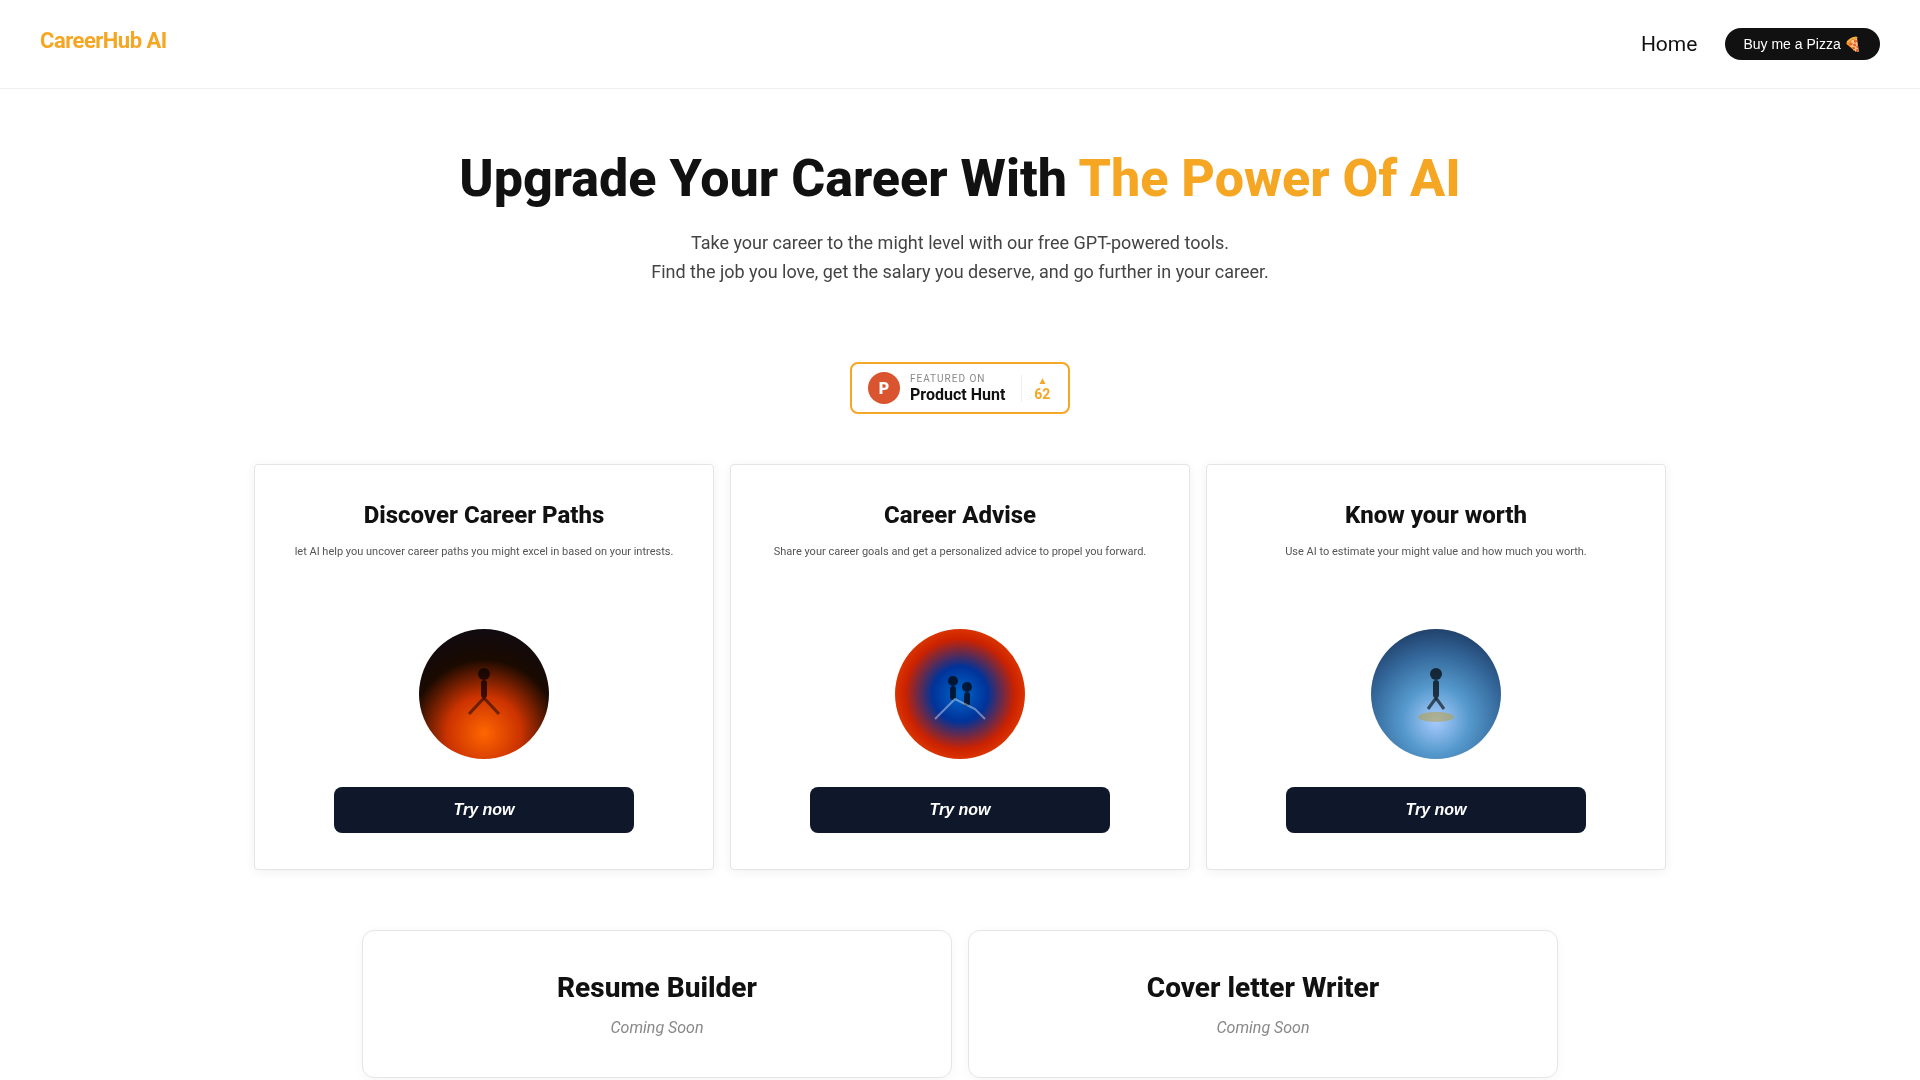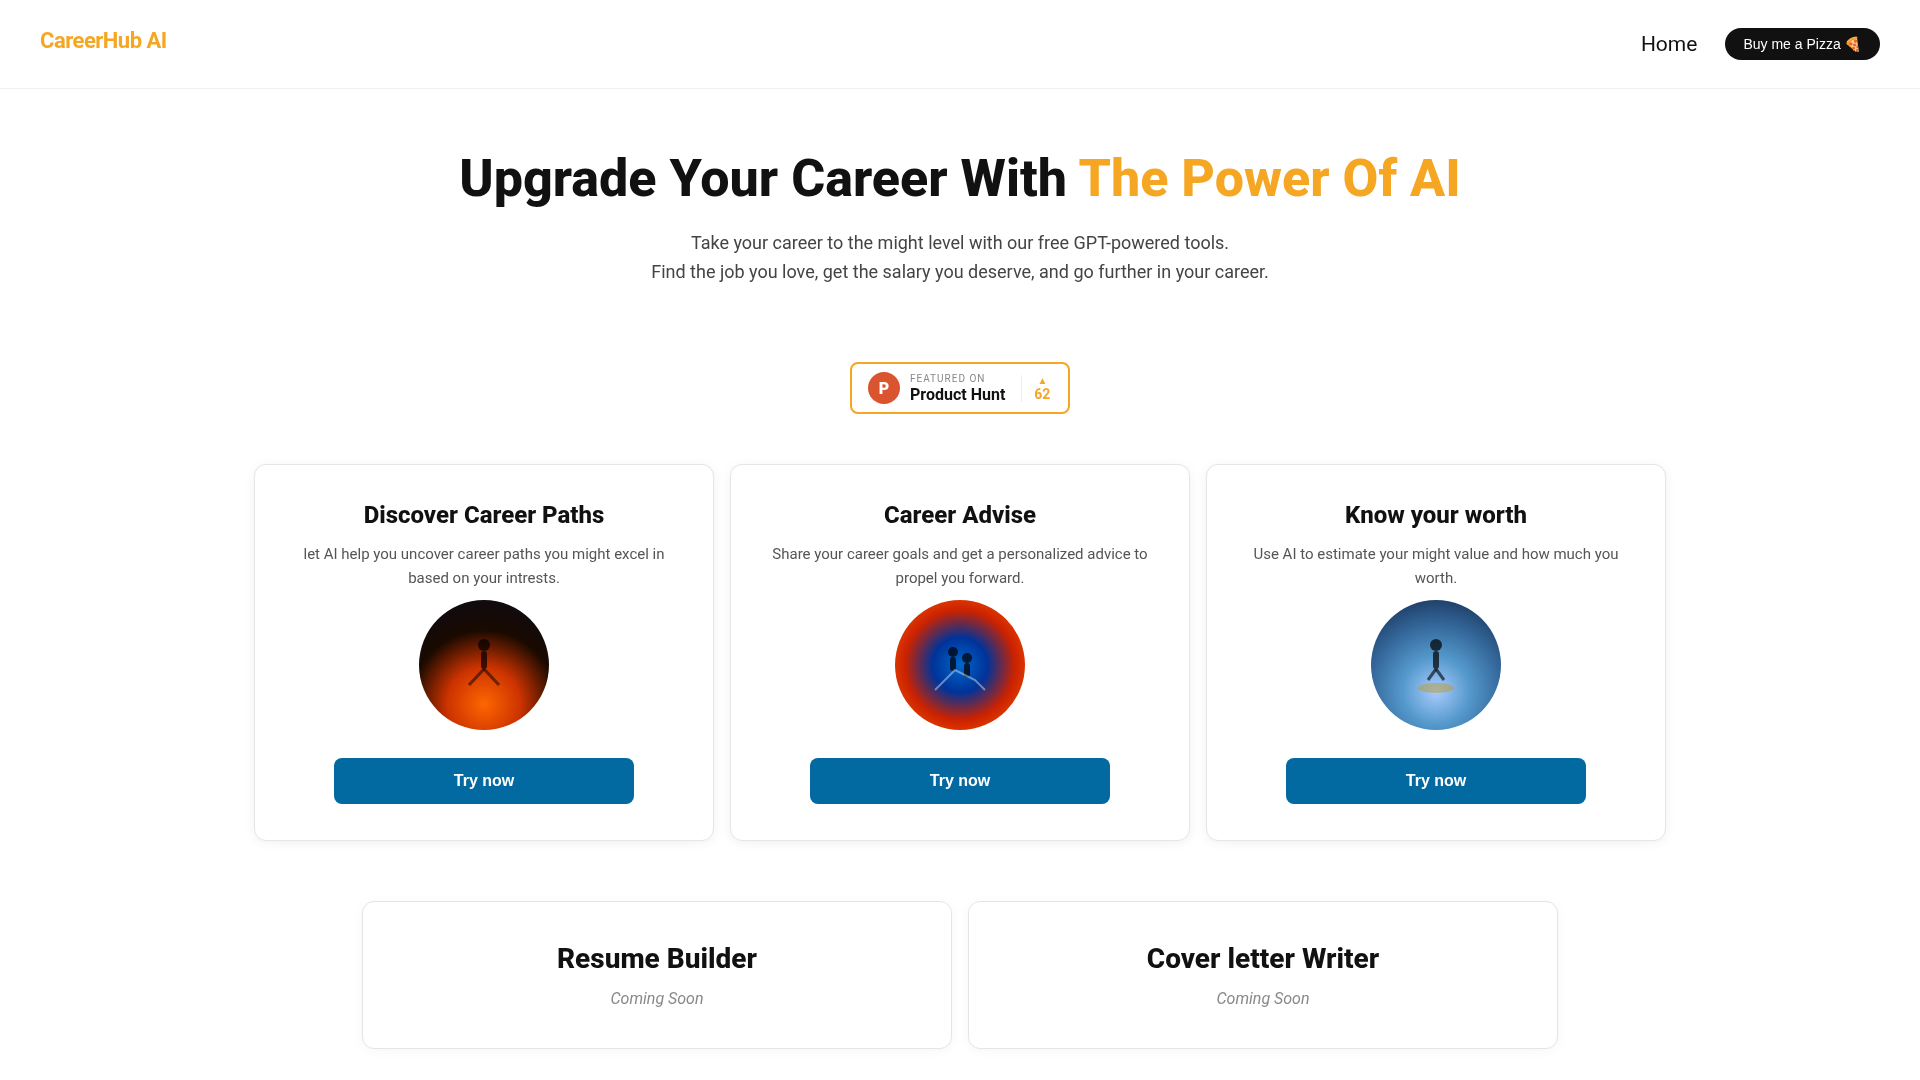--- a/index.html
+++ b/index.html
@@ -135,41 +135,41 @@
     .cards-section {
       display: flex;
       justify-content: center;
       gap: 0;
       padding: 0 30px;
       margin-bottom: 60px;
     }
     .card {
       background: #fff;
       border: 1px solid #e5e5e5;
-      border-radius: 12px;
+      border-radius: 4px;
       padding: 36px 28px;
       flex: 1;
       max-width: 460px;
       display: flex;
       flex-direction: column;
       align-items: center;
       text-align: center;
       box-shadow: 0 2px 12px rgba(0,0,0,0.06);
       margin: 0 8px;
     }
     .card h2 {
       font-size: 24px;
       font-weight: 800;
       margin-bottom: 14px;
     }
     .card p {
-      font-size: 15px;
+      font-size: 11px;
       color: #555;
       line-height: 1.55;
-      margin-bottom: 7px;
+      margin-bottom: 36px;
       min-height: 50px;
     }
     .card-image {
       width: 130px;
       height: 130px;
       border-radius: 50%;
       overflow: hidden;
       margin-bottom: 28px;
       background: linear-gradient(135deg, #1a1a2e, #e05c00, #ff8c00, #003366);
       display: flex;
@@ -186,30 +186,31 @@
       background: radial-gradient(circle at 50% 80%, #ff6600 0%, #cc3300 30%, #1a0a00 60%, #0a0a1a 100%);
     }
     .card-image-2 {
       background: radial-gradient(circle at 50% 50%, #0066cc 0%, #003399 30%, #cc2200 60%, #ff6600 100%);
     }
     .card-image-3 {
       background: radial-gradient(circle at 50% 70%, #aaccff 0%, #5599cc 30%, #336699 60%, #112244 100%);
     }
 
     .try-btn {
-      background: #0369a1;
+      background: #0f172a;
       color: #fff;
       border: none;
       border-radius: 8px;
       padding: 14px 0;
       font-size: 16px;
       font-weight: 600;
       cursor: pointer;
       width: 100%;
       max-width: 300px;
+      font-style: italic;
     }
 
     
     .bottom-cards-section {
       display: flex;
       justify-content: center;
       padding: 0 30px;
       gap: 0;
     }
     .bottom-card {

